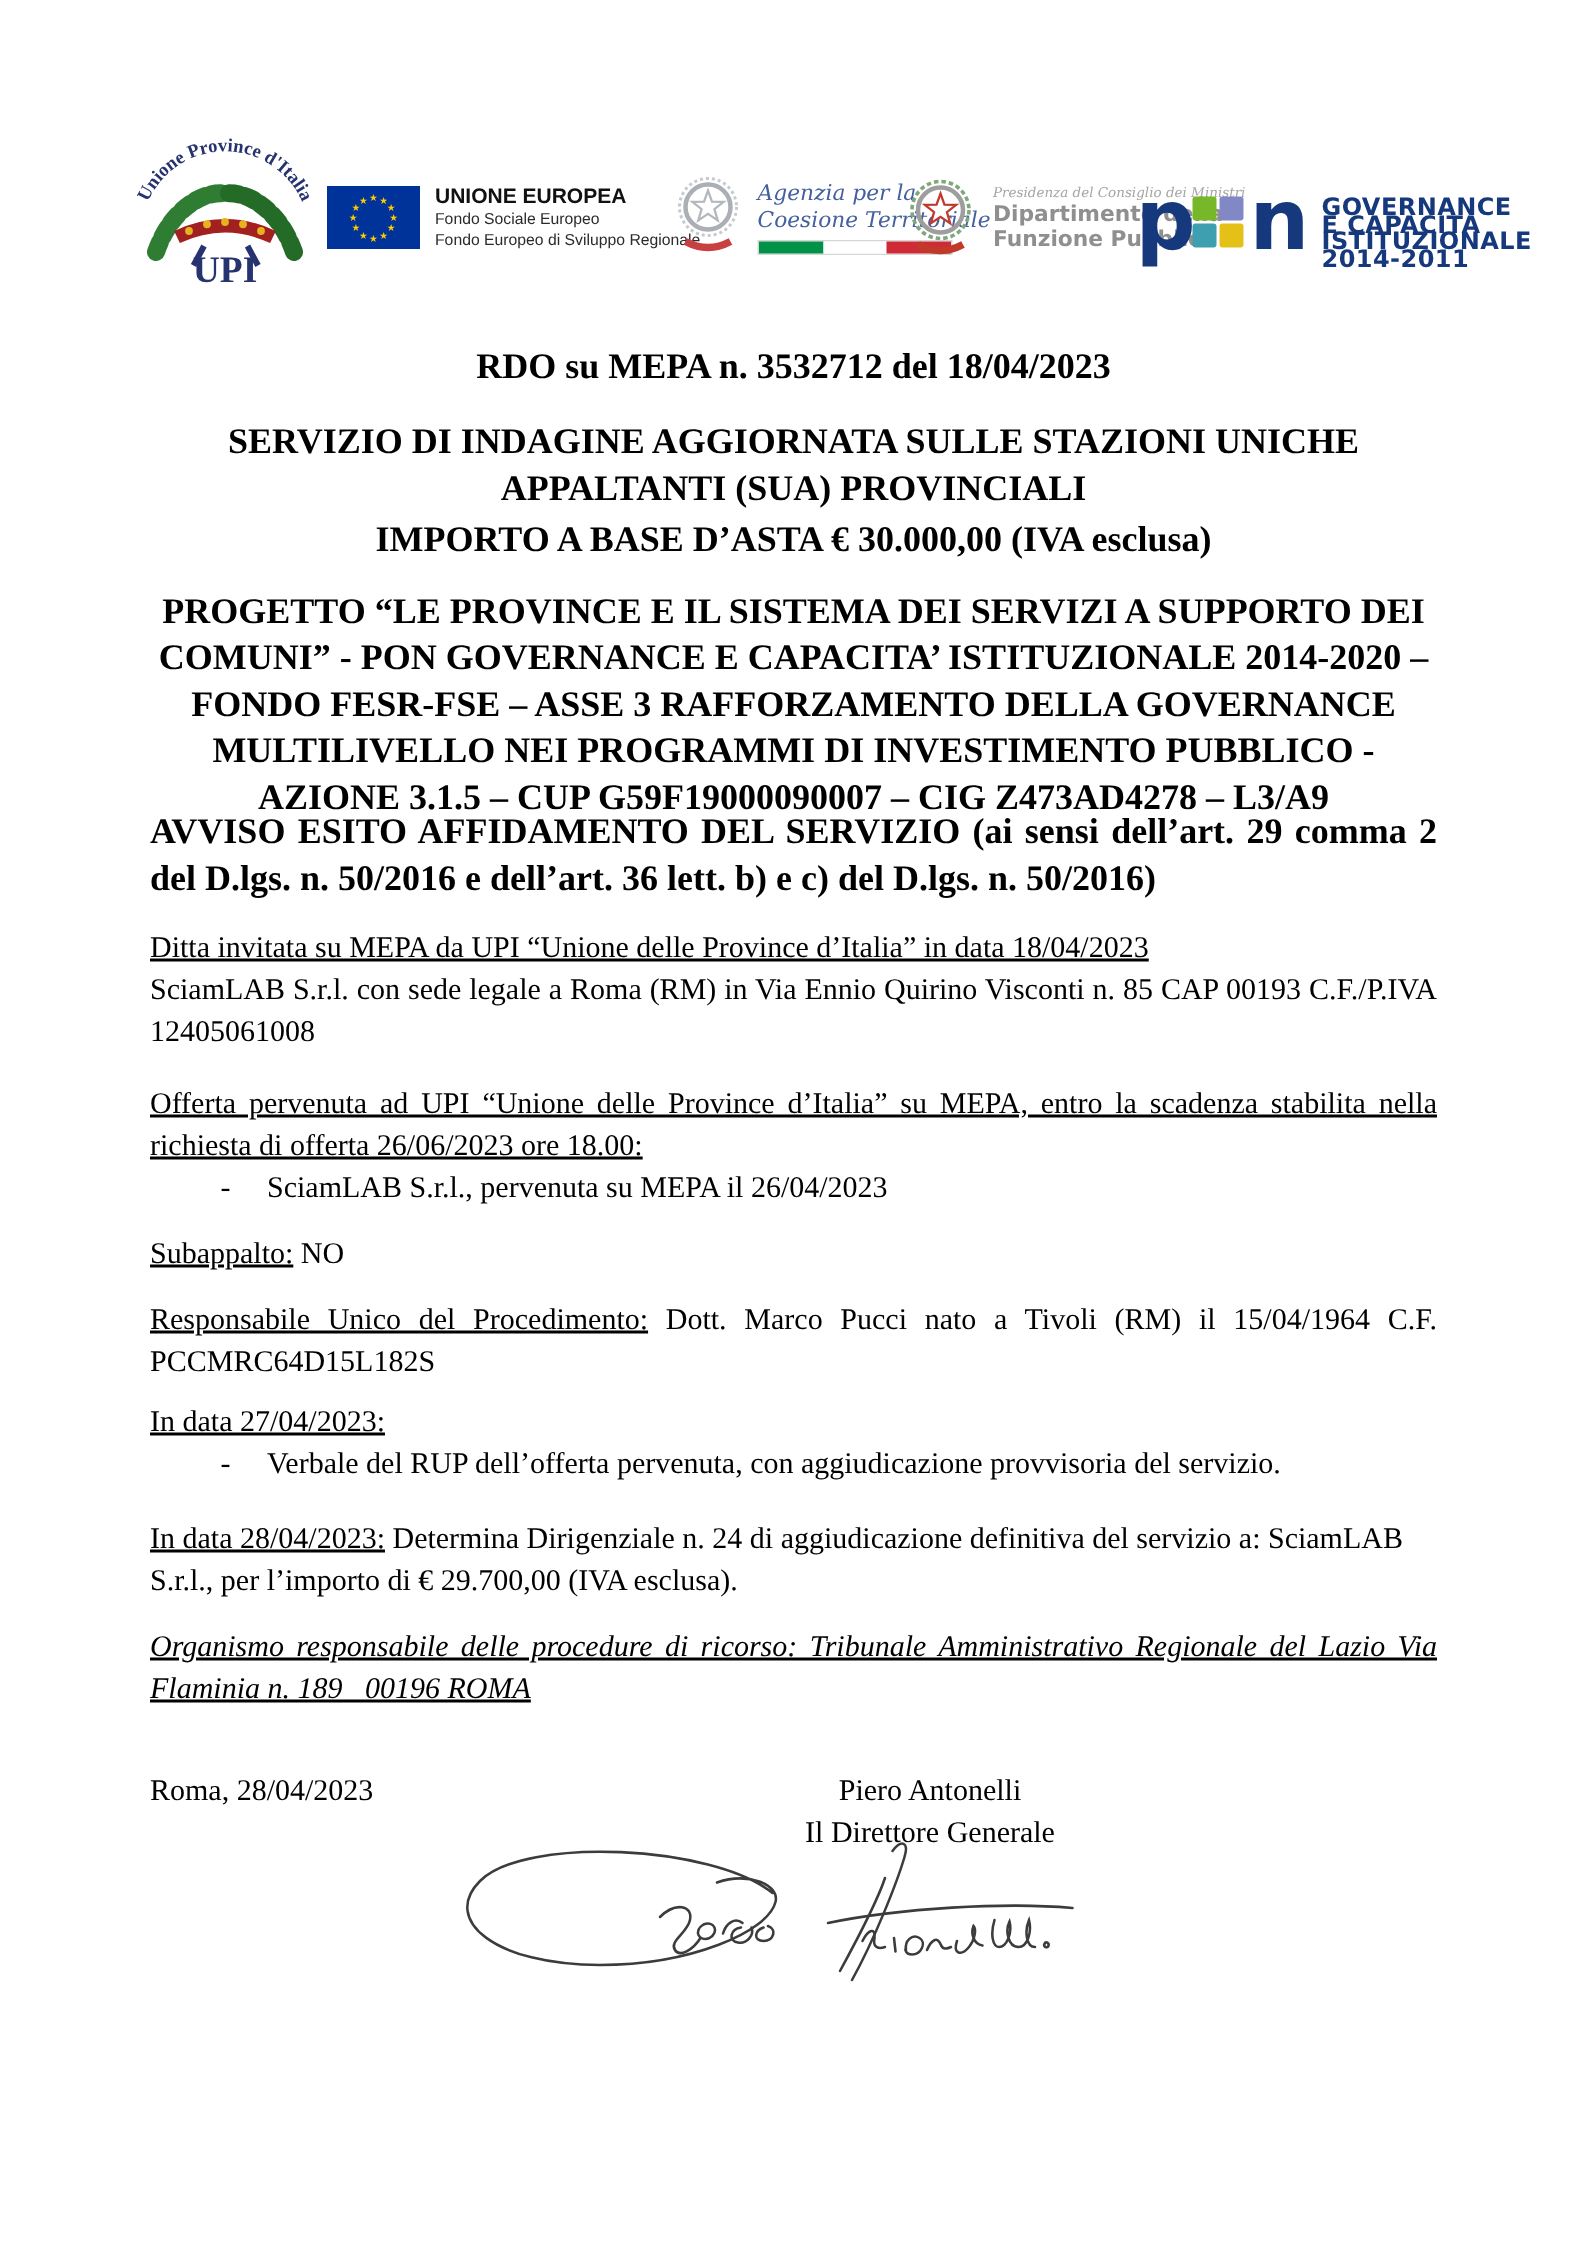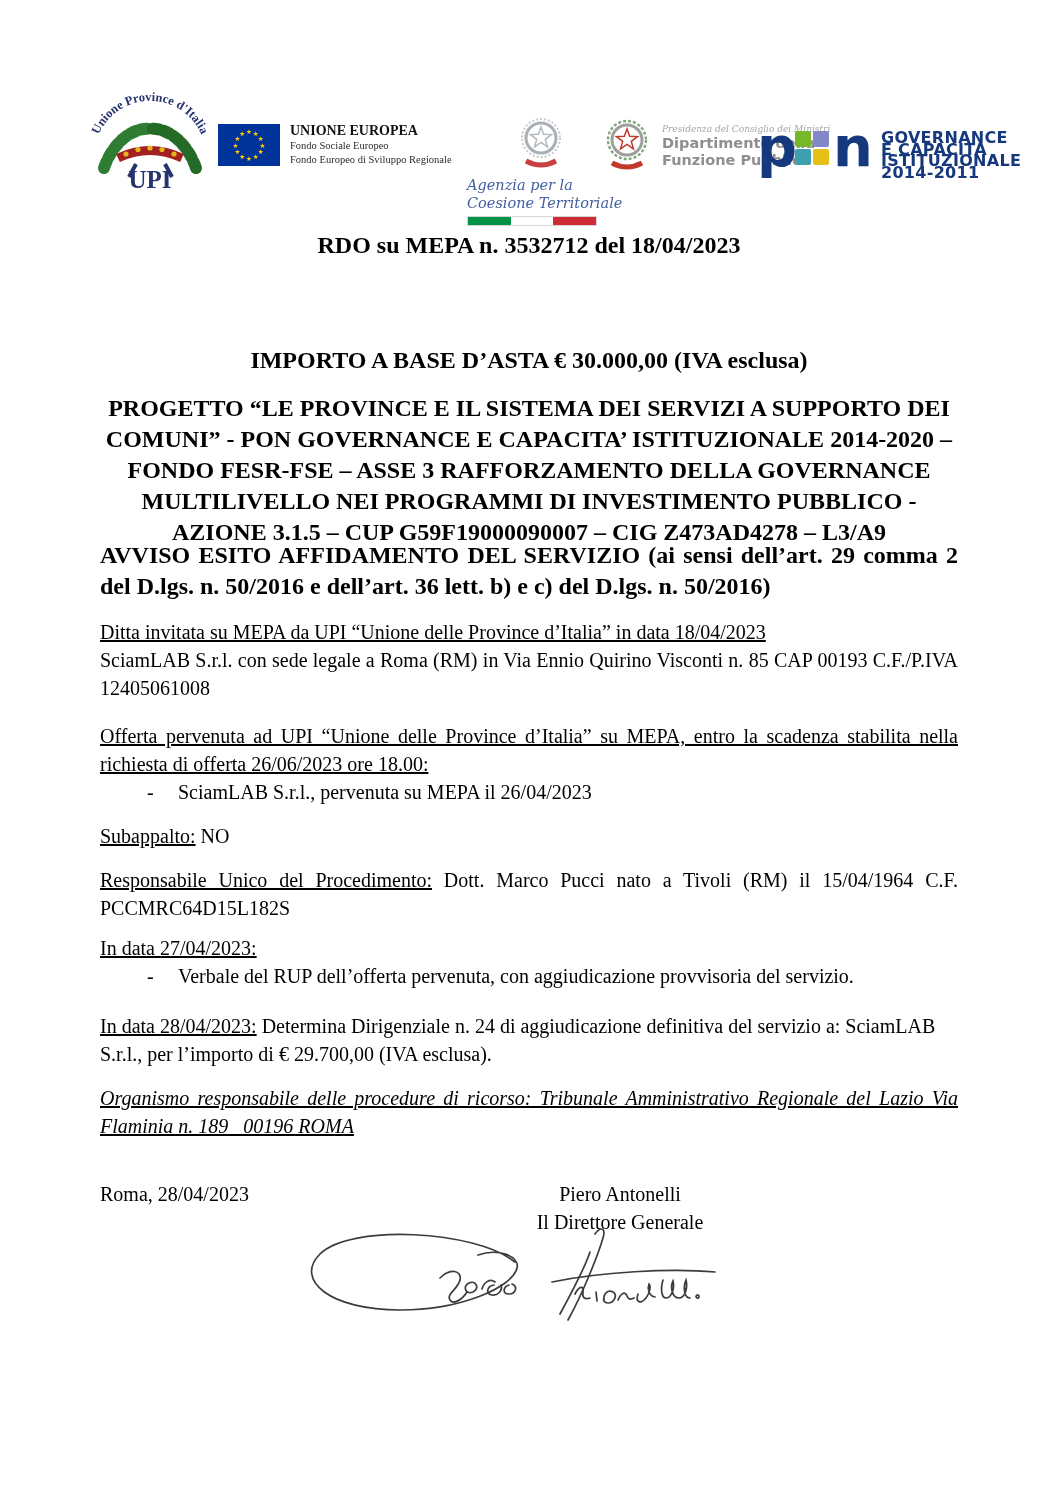--- a/index.html
+++ b/index.html
@@ -15,21 +15,21 @@
   .it { font-style:italic; }
   .ul { text-decoration:underline; }
   .doc { font-size:20px; line-height:28px; }
   .head { font-size:24px; line-height:31px; font-weight:bold; }
   p { margin:0; }
   .list-line { padding-left:47px; }
   .dash { display:inline-block; width:31px; }
 
   
   .logo-group { display:flex; align-items:center; }
-  .eu-textcol { margin-left:10px; font-family:Liberation Serif, serif; }
+  .eu-textcol { margin-left:10px; font-family:Liberation Sans, sans-serif; }
   .eu-title { font-size:14px; font-weight:bold; color:#111; line-height:17px; }
   .eu-sub { font-size:10.5px; color:#2b2b2b; line-height:14px; }
   .ag-textcol { margin-left:8px; }
   .ag-script { font-family:"DejaVu Serif", serif; font-style:italic; font-size:14.5px; color:#44609f; line-height:18px; }
   .ag-stripe { display:flex; margin-top:4px; width:128px; height:8px; border:1px solid #d6d6d6; }
   .ag-stripe div { flex:1; }
   .fp-textcol { margin-left:8px; font-family:"DejaVu Sans", sans-serif; }
   .fp-script { font-family:"DejaVu Serif", serif; font-style:italic; font-size:9px; color:#a5a5a5; line-height:11px; }
   .fp-line { font-size:14.5px; font-weight:700; color:#8f8f8f; line-height:17px; }
   .pon-textcol { margin-left:8px; font-family:"DejaVu Sans", sans-serif; }
@@ -81,21 +81,21 @@
         <text x="24.25" y="11.8">★</text>
       </g>
     </svg>
     <div class="eu-textcol">
       <div class="eu-title">UNIONE EUROPEA</div>
       <div class="eu-sub">Fondo Sociale Europeo</div>
       <div class="eu-sub">Fondo Europeo di Sviluppo Regionale</div>
     </div>
   </div>
 
-  <div class="abs logo-group" style="left:459px; top:114px;flex-direction:column;">
+  <div class="abs logo-group" style="left:447px; top:114px;">
     <svg width="50" height="62" viewBox="0 0 50 62">
       <circle cx="25" cy="24" r="19" fill="none" stroke="#c6cacf" stroke-width="2" stroke-dasharray="2 2"></circle>
       <circle cx="25" cy="24" r="15" fill="none" stroke="#aab0b6" stroke-width="3"></circle>
       <polygon points="25,13 27.65,20.36 35.46,20.6 29.28,25.39 31.47,32.9 25,28.5 18.53,32.9 20.72,25.39 14.54,20.6 22.35,20.36" fill="#ffffff" stroke="#b3b8bd" stroke-width="1.5"></polygon>
       <path d="M 10 47 Q 25 55 40 47" stroke="#c94040" stroke-width="5" fill="none"></path>
     </svg>
     <div class="ag-textcol">
       <div class="ag-script">Agenzia per la</div>
       <div class="ag-script">Coesione Territoriale</div>
       <div class="ag-stripe">
@@ -132,20 +132,21 @@
     <div class="pon-textcol">
       <div class="pon-line">GOVERNANCE</div>
       <div class="pon-line">E CAPACITÀ</div>
       <div class="pon-line">ISTITUZIONALE</div>
       <div class="pon-line">2014-2011</div>
     </div>
   </div>
 
   <p class="abs content head center" style="top:230px;">RDO su MEPA n. 3532712 del 18/04/2023</p>
 
+  <p class="abs content head center" style="top:280px;">SERVIZIO DI INDAGINE AGGIORNATA SULLE STAZIONI UNICHE APPALTANTI (SUA) PROVINCIALI</p>
 
   <p class="abs content head center" style="top:345px;">IMPORTO A BASE D’ASTA € 30.000,00 (IVA esclusa)</p>
 
   <p class="abs content head center" style="top:393px;">PROGETTO “LE PROVINCE E IL SISTEMA DEI SERVIZI A SUPPORTO DEI COMUNI” - PON GOVERNANCE E CAPACITA’ ISTITUZIONALE 2014-2020 – FONDO FESR-FSE – ASSE 3 RAFFORZAMENTO DELLA GOVERNANCE MULTILIVELLO NEI PROGRAMMI DI INVESTIMENTO PUBBLICO - AZIONE 3.1.5 – CUP G59F19000090007 – CIG Z473AD4278 – L3/A9</p>
 
   <p class="abs content head justify" style="top:540px;">AVVISO ESITO AFFIDAMENTO DEL SERVIZIO (ai sensi dell’art. 29 comma 2 del D.lgs. n. 50/2016 e dell’art. 36 lett. b) e c) del D.lgs. n. 50/2016)</p>
 
   <p class="abs content doc justify" style="top:618px;">
     <span class="ul">Ditta invitata su MEPA da UPI “Unione delle Province d’Italia” in data 18/04/2023</span><br>
     <span>SciamLAB S.r.l. con sede legale a Roma (RM) in Via Ennio Quirino Visconti n. 85 CAP 00193 C.F./P.IVA 12405061008</span>

